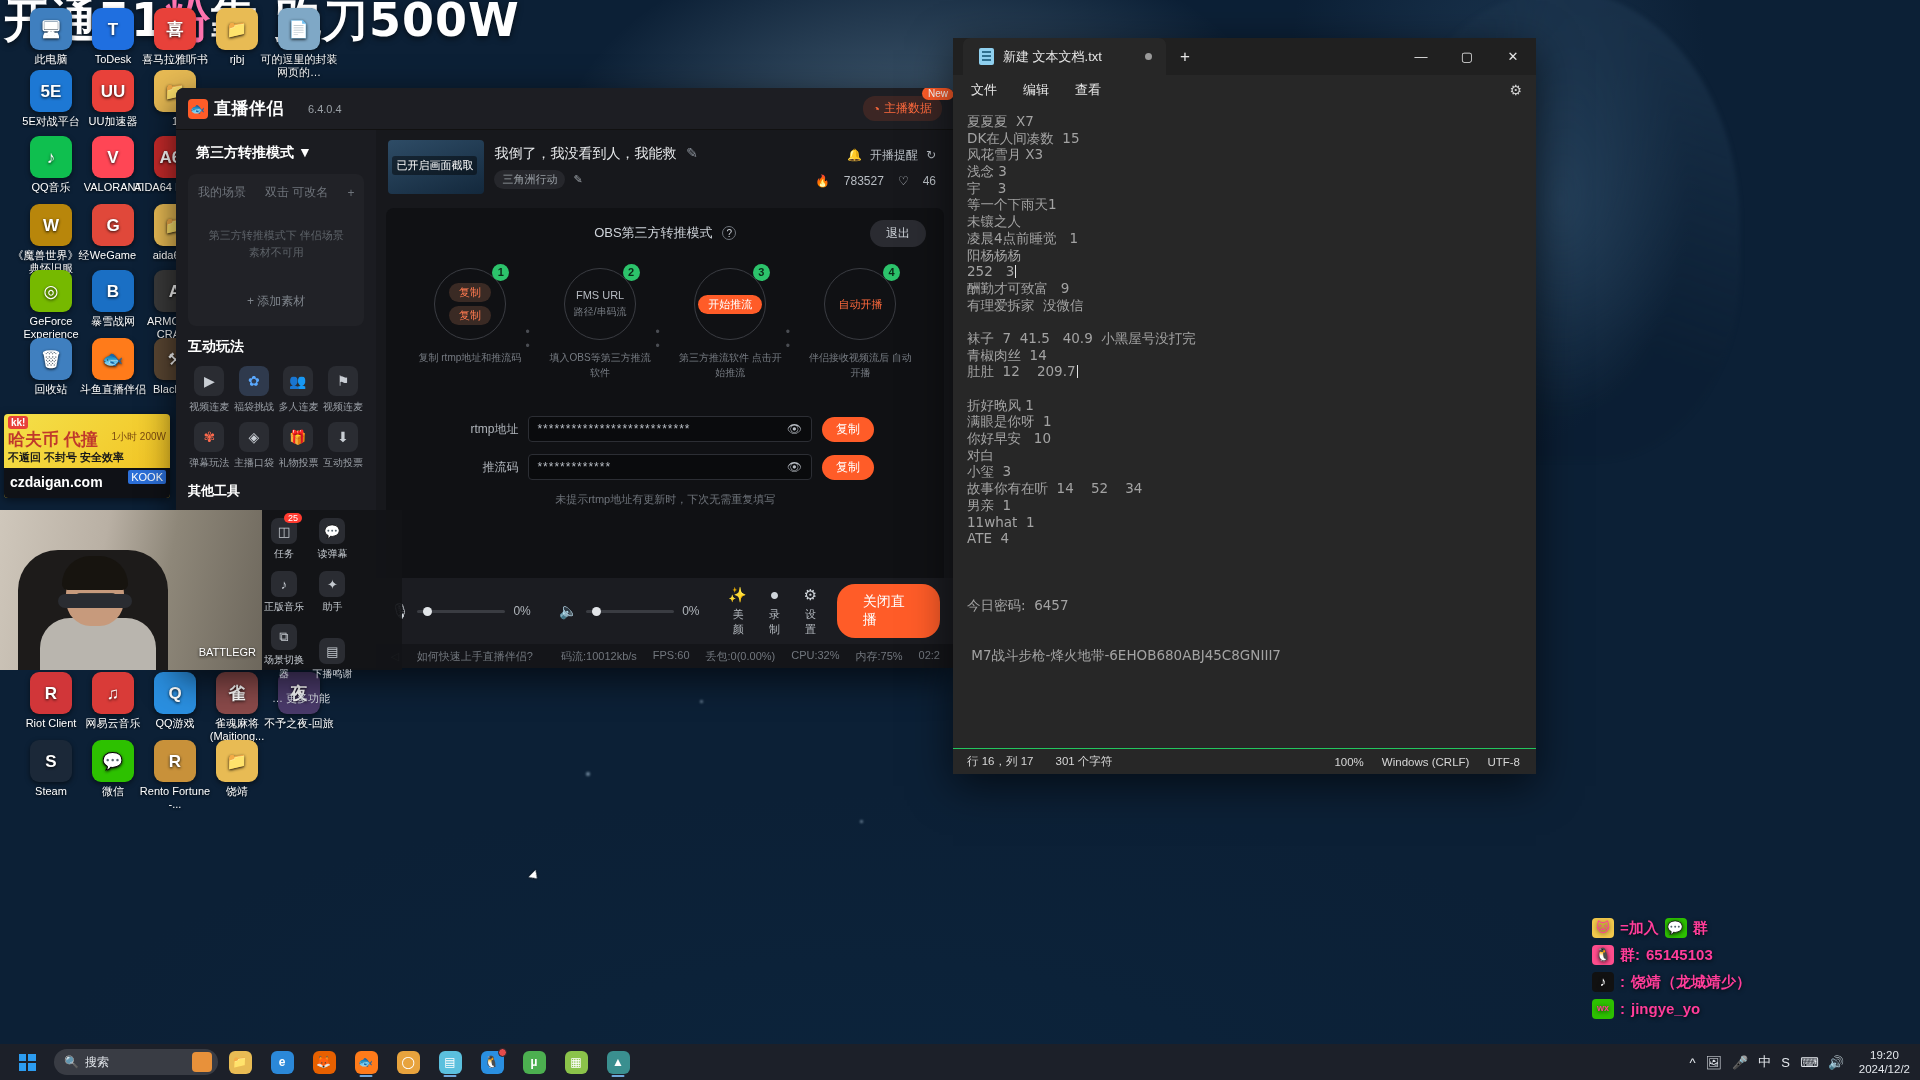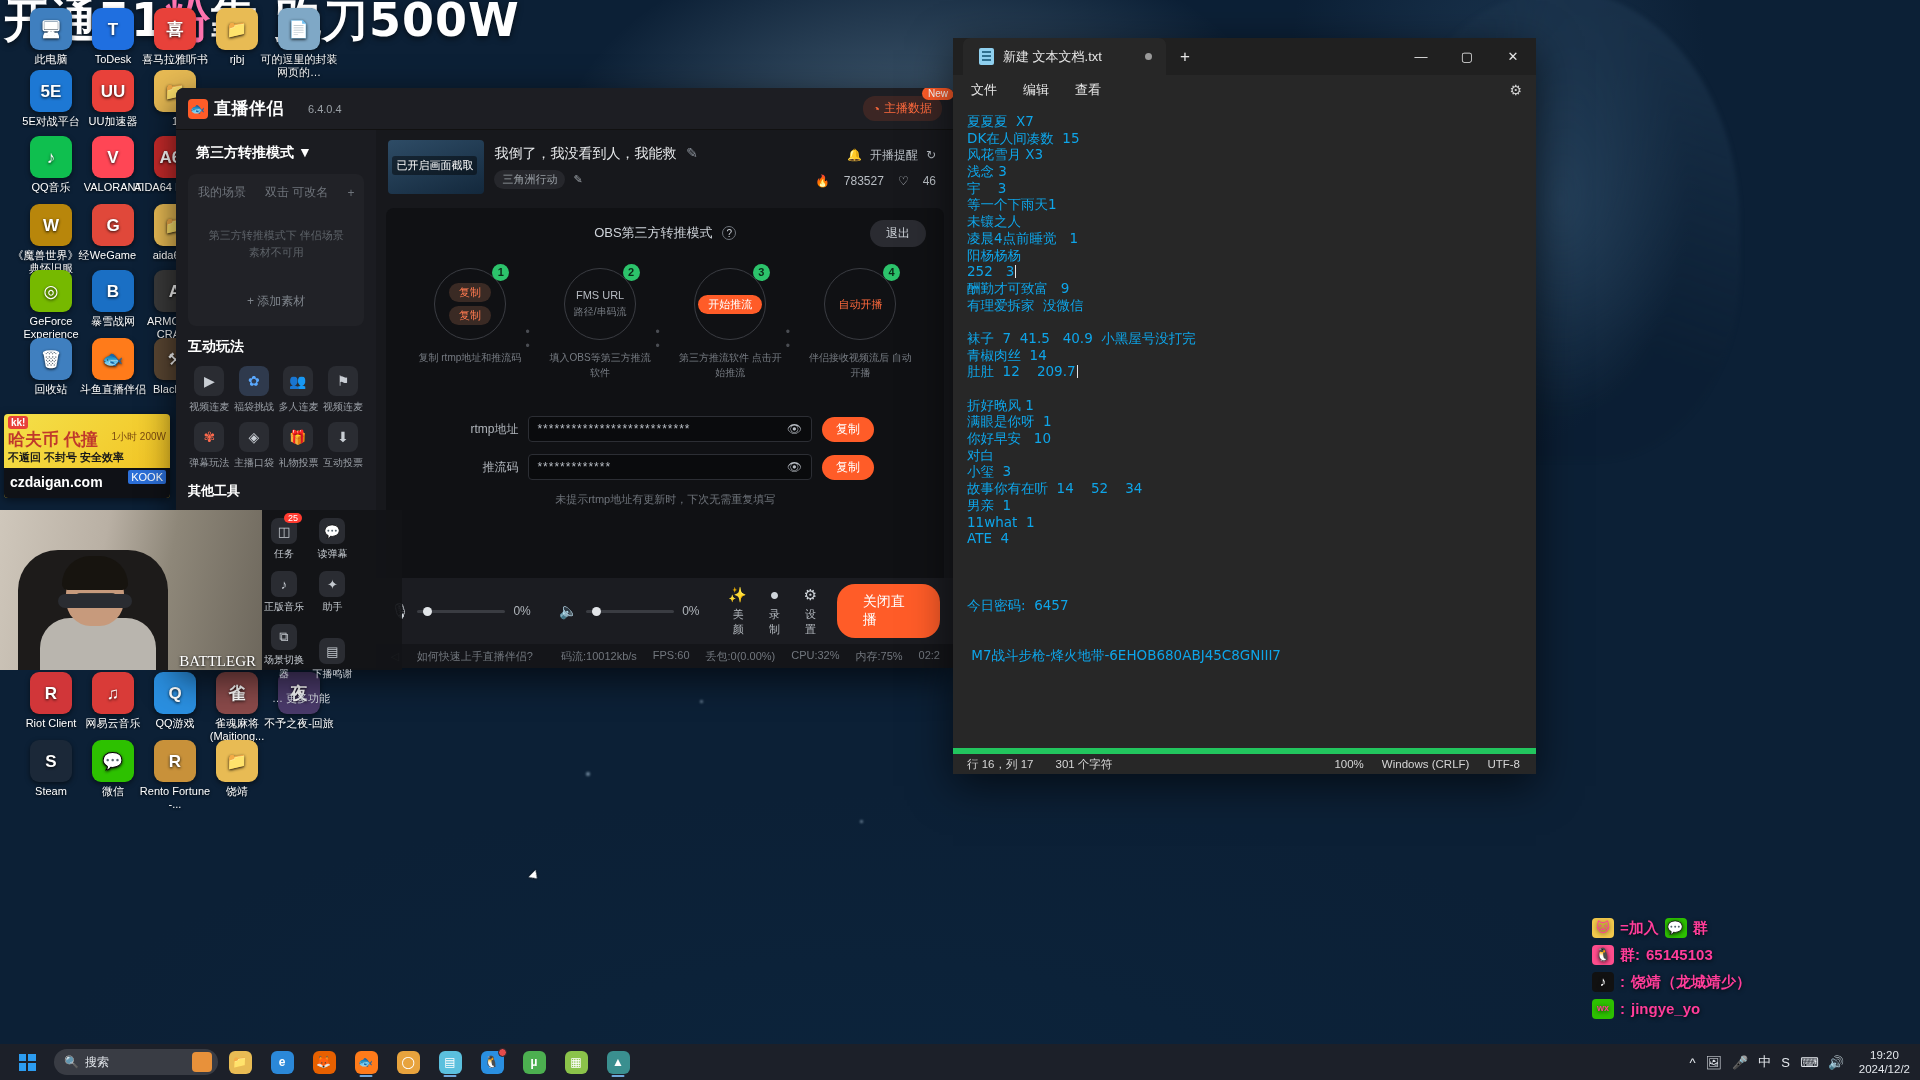--- a/index.html
+++ b/index.html
@@ -162,22 +162,22 @@
   #cam .head{ position:absolute; left:66px; bottom:44px; width:58px; height:62px;
         background:#c79a7c; border-radius:48% 48% 42% 42%;}
   #cam .hair{ position:absolute; left:62px; bottom:80px; width:66px; height:34px;
         background:#17140f; border-radius:40px 40px 8px 8px;}
   #cam .hp{ position:absolute; left:58px; bottom:62px; width:74px; height:14px;
         background:#2a2c31; border-radius:8px;}
   #cam .body{ position:absolute; left:40px; bottom:0; width:116px; height:52px;
         background:#b9b5ae; border-radius:30px 30px 0 0;}
   #cam .glass{ position:absolute; left:76px; bottom:66px; width:40px; height:11px;
         border:2px solid #3c3a37; border-radius:4px;}
-  #cam .label{ position:absolute; right:6px; bottom:0; color:#fff; font-size:15px;
-        text-shadow:0 1px 3px #000;font-family:Liberation Serif, serif;}
+  #cam .label{ position:absolute; right:6px; bottom:12px; color:#fff; font-size:11px;
+        text-shadow:0 1px 3px #000;}
   #cam-overlay{ position:absolute; left:262px; top:510px; width:140px; height:160px;
         background:rgba(18,19,23,.92); padding:8px 0; }
   .ov-item{ display:inline-block; width:44px; text-align:center; color:#c4c9cf; font-size:10px;
             margin-bottom:10px; position:relative;}
   .ov-item .ic{ width:26px;height:26px;border-radius:7px;background:#2a2c32;margin:0 auto 3px;
                 display:flex;align-items:center;justify-content:center;font-size:13px;}
   .ov-badge{ position:absolute; top:-5px; right:4px; background:#ff3b30; color:#fff;
              font-size:9px; border-radius:7px; padding:0 4px;}
   #ov-more{ color:#c4c9cf; font-size:11px; padding-left:10px; }
 
@@ -195,26 +195,26 @@
                       background:#2e6f8e; box-shadow:0 4px 0 #2e6f8e,0 8px 0 #2e6f8e;}
   #np-tab .dot{ width:7px;height:7px;border-radius:50%;background:#9a9a9a; margin-left:34px;}
   #np-plus{ margin-left:14px; color:#e6e6e6; font-size:17px; }
   #np-winbtns{ margin-left:auto; display:flex; height:37px; }
   #np-winbtns div{ width:46px; display:flex; align-items:center; justify-content:center;
                    color:#e6e6e6; font-size:13px;}
   #np-menu{ height:29px; background:#272727; display:flex; align-items:center; gap:26px;
             padding:0 18px; font-size:13px; color:#e6e6e6; position:relative;}
   #np-gear{ position:absolute; right:14px; color:#cfcfcf; font-size:14px; }
   #np-text{ flex:1; background:#272727; padding:9px 14px 0; overflow:hidden;
-            font-size:13.5px; line-height:16.7px; color:#0ea5e9; white-space:pre;
+            font-size:13.5px; line-height:16.7px; color:#a3a3a3; white-space:pre;
             font-family:"DejaVu Sans","Liberation Sans",sans-serif;}
   .np-line{ height:16.7px; position:relative;}
   .np-caret{ display:inline-block; width:1px; height:13px; background:#e6e6e6;
              vertical-align:-2px; margin-left:1px;}
-  #np-status{ height:26px; background:#272727; border-top:6px solid #22c55e;
+  #np-status{ height:26px; background:#272727; border-top:1px solid #22c55e;
               display:flex; align-items:center; font-size:11.5px; color:#d6d6d6;}
   #np-status .a{ padding-left:14px; }
   #np-status .b{ padding-left:22px; }
   #np-status .c{ margin-left:auto; padding-right:18px; }
   #np-status .d{ padding-right:18px; }
   #np-status .e{ padding-right:16px; }
 
   
   #watermark{ position:absolute; right:8px; bottom:58px; width:320px; color:#ff3d9a;
               font-size:15px; font-weight:bold; text-align:left; line-height:27px;

